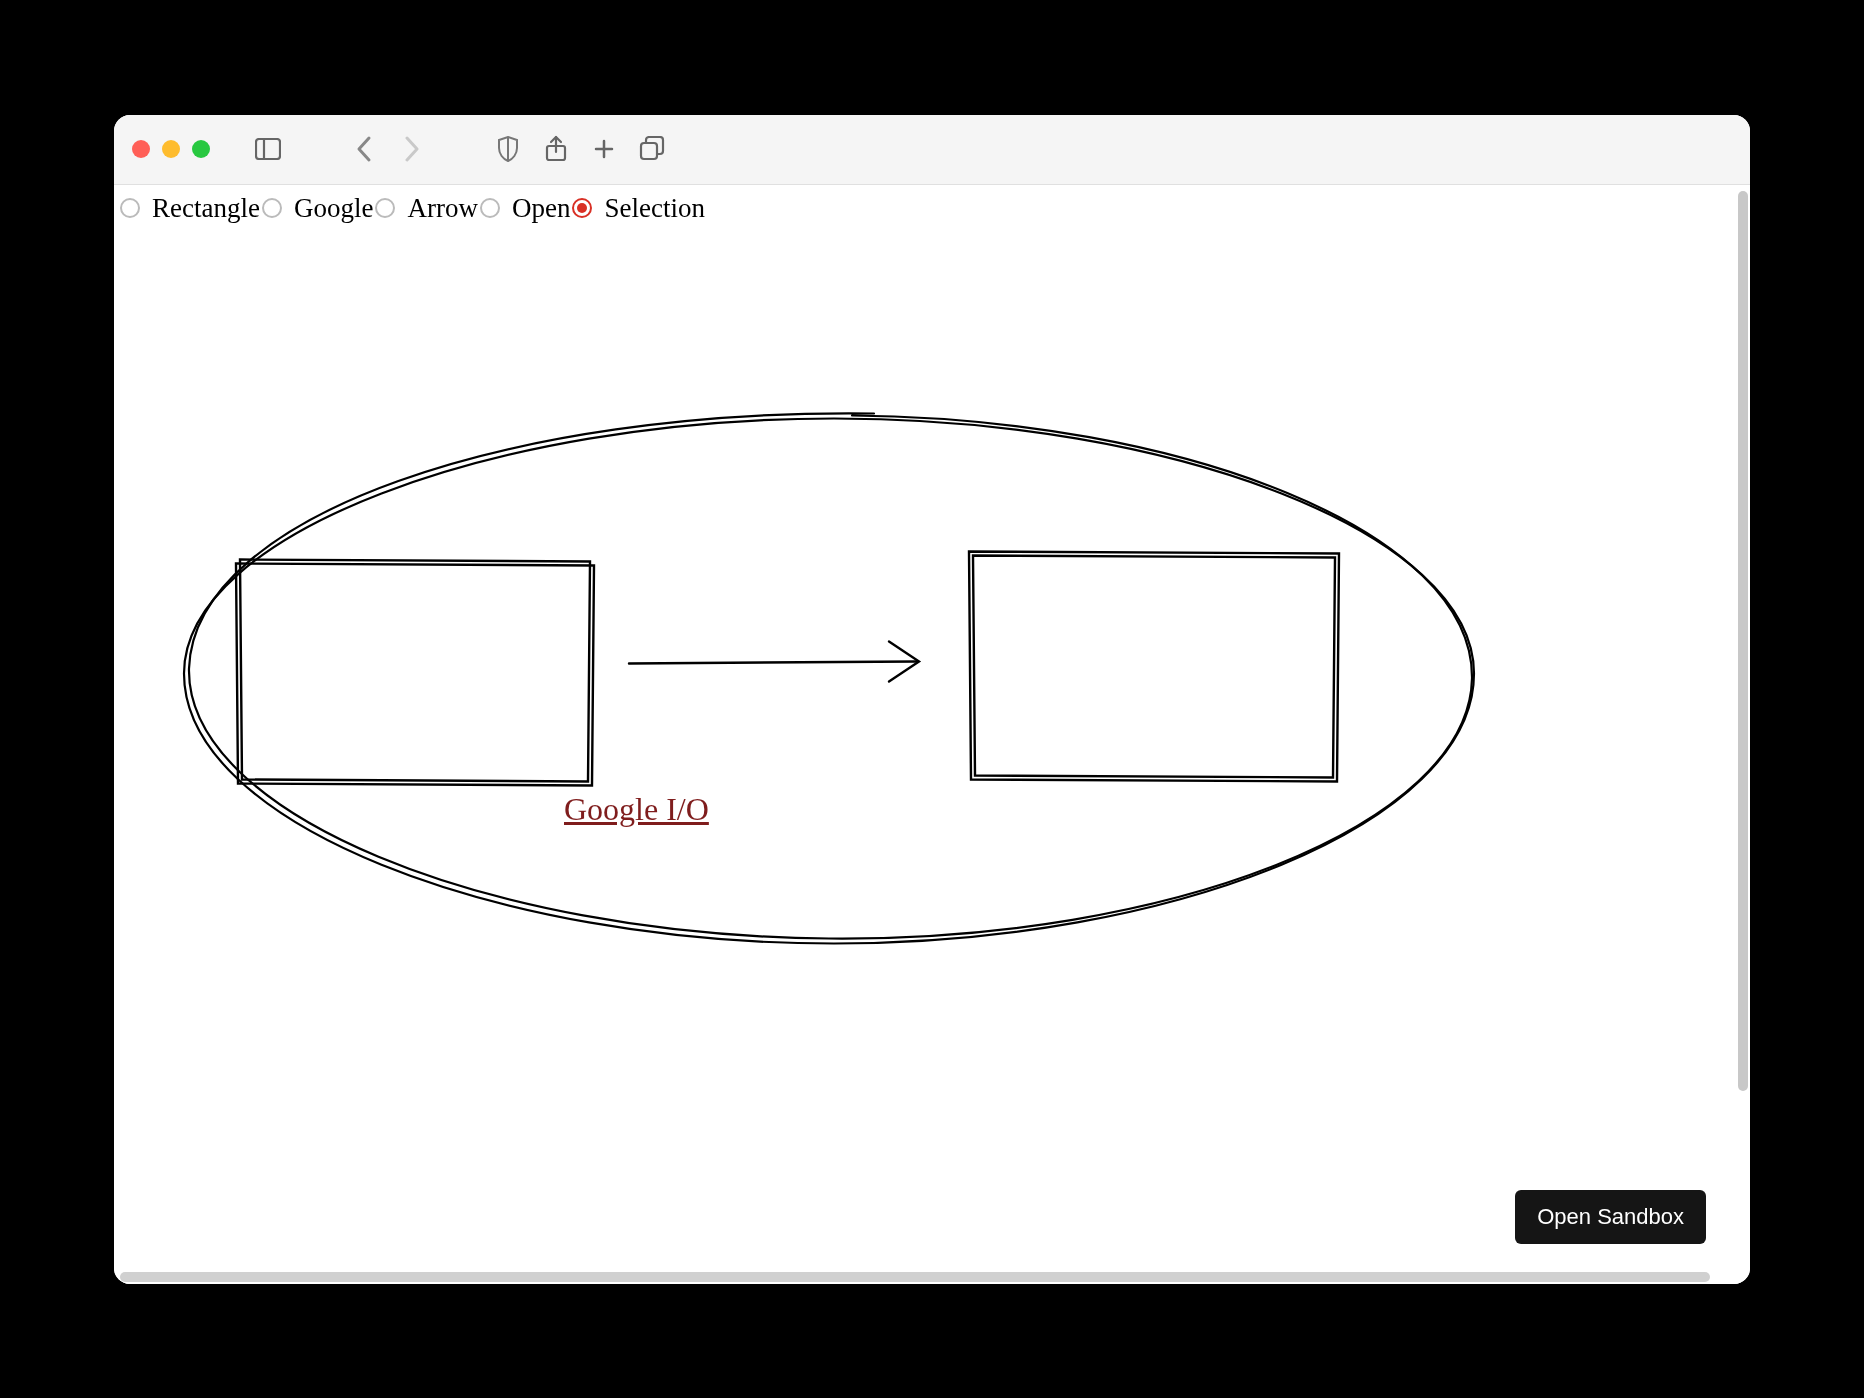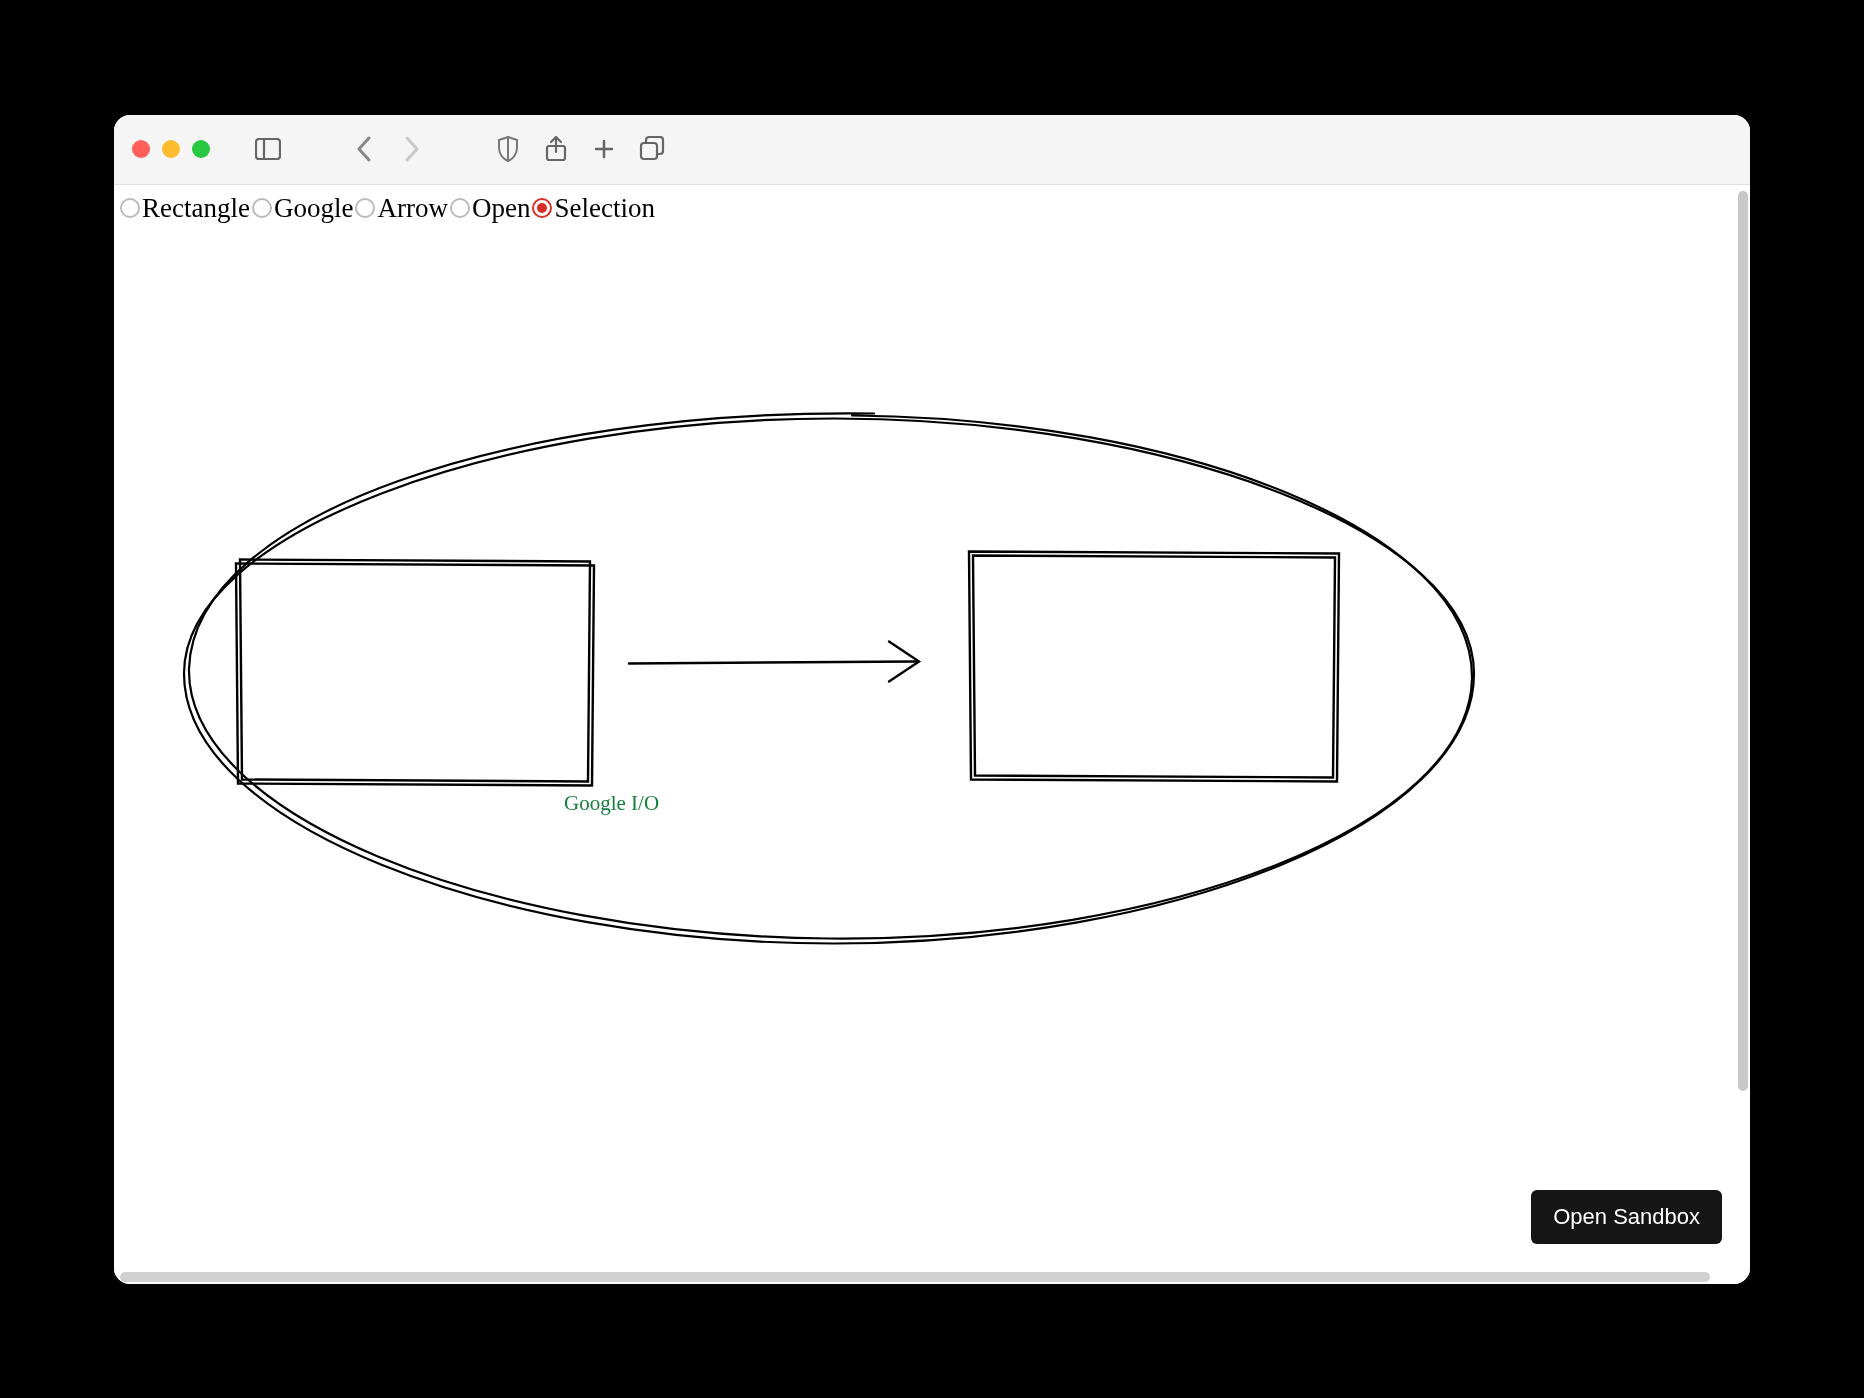--- a/index.html
+++ b/index.html
@@ -82,21 +82,21 @@
       display: flex;
       align-items: center;
       padding: 8px 6px;
       font-family: Georgia, "Times New Roman", serif;
       font-size: 27px;
       gap: 0;
     }
     .tool-option {
       display: flex;
       align-items: center;
-      gap: 2px;
+      gap: 12px;
       margin-right: 2px;
     }
     .radio {
       width: 20px;
       height: 20px;
       border: 2px solid #bbb;
       border-radius: 50%;
       display: inline-flex;
       align-items: center;
       justify-content: center;
@@ -111,26 +111,27 @@
       background: #d93025;
       border-radius: 50%;
     }
     .canvas-area {
       position: absolute;
       left: 0; right: 0; top: 48px; bottom: 0;
     }
     .text-label {
       position: absolute;
       font-family: "Comic Sans MS", "Bradley Hand", cursive;
-      font-size: 21px;
-      color: #15803d;
+      font-size: 32px;
+      color: #7f1d1d;
+      text-decoration: underline;
     }
     .open-sandbox {
       position: absolute;
-      right: 28px;
+      right: 44px;
       bottom: 40px;
       background: #151515;
       color: #fff;
       border: none;
       border-radius: 6px;
       padding: 14px 22px;
       font-size: 22px;
       cursor: pointer;
     }
     .scroll-v {

